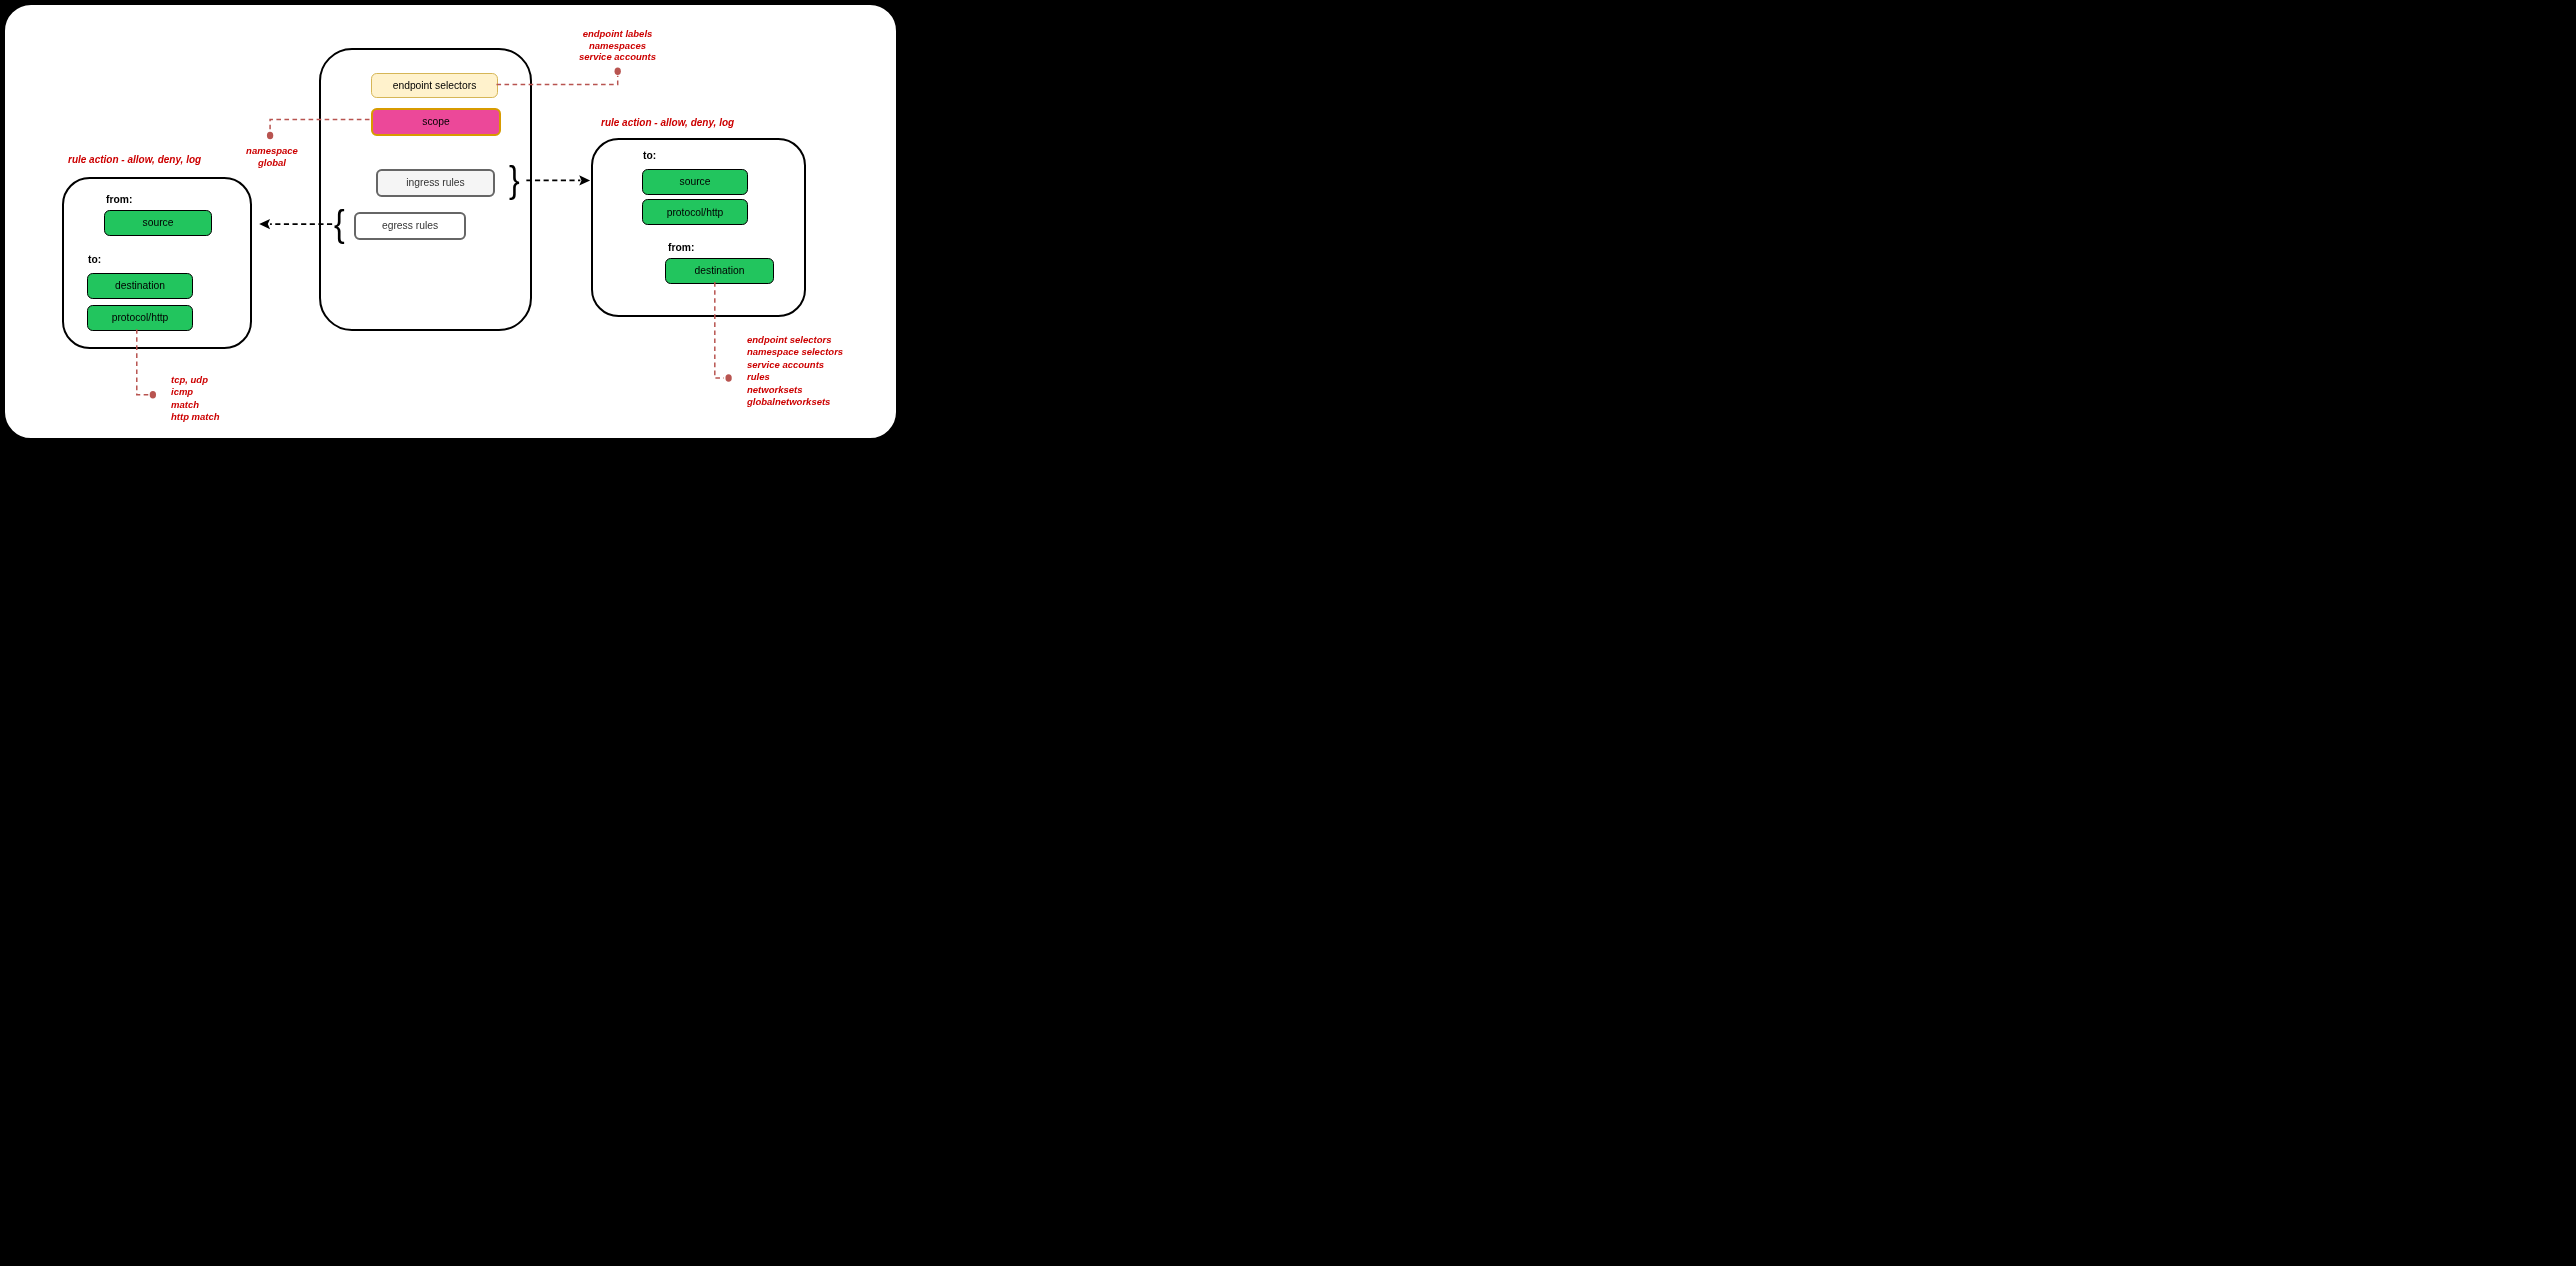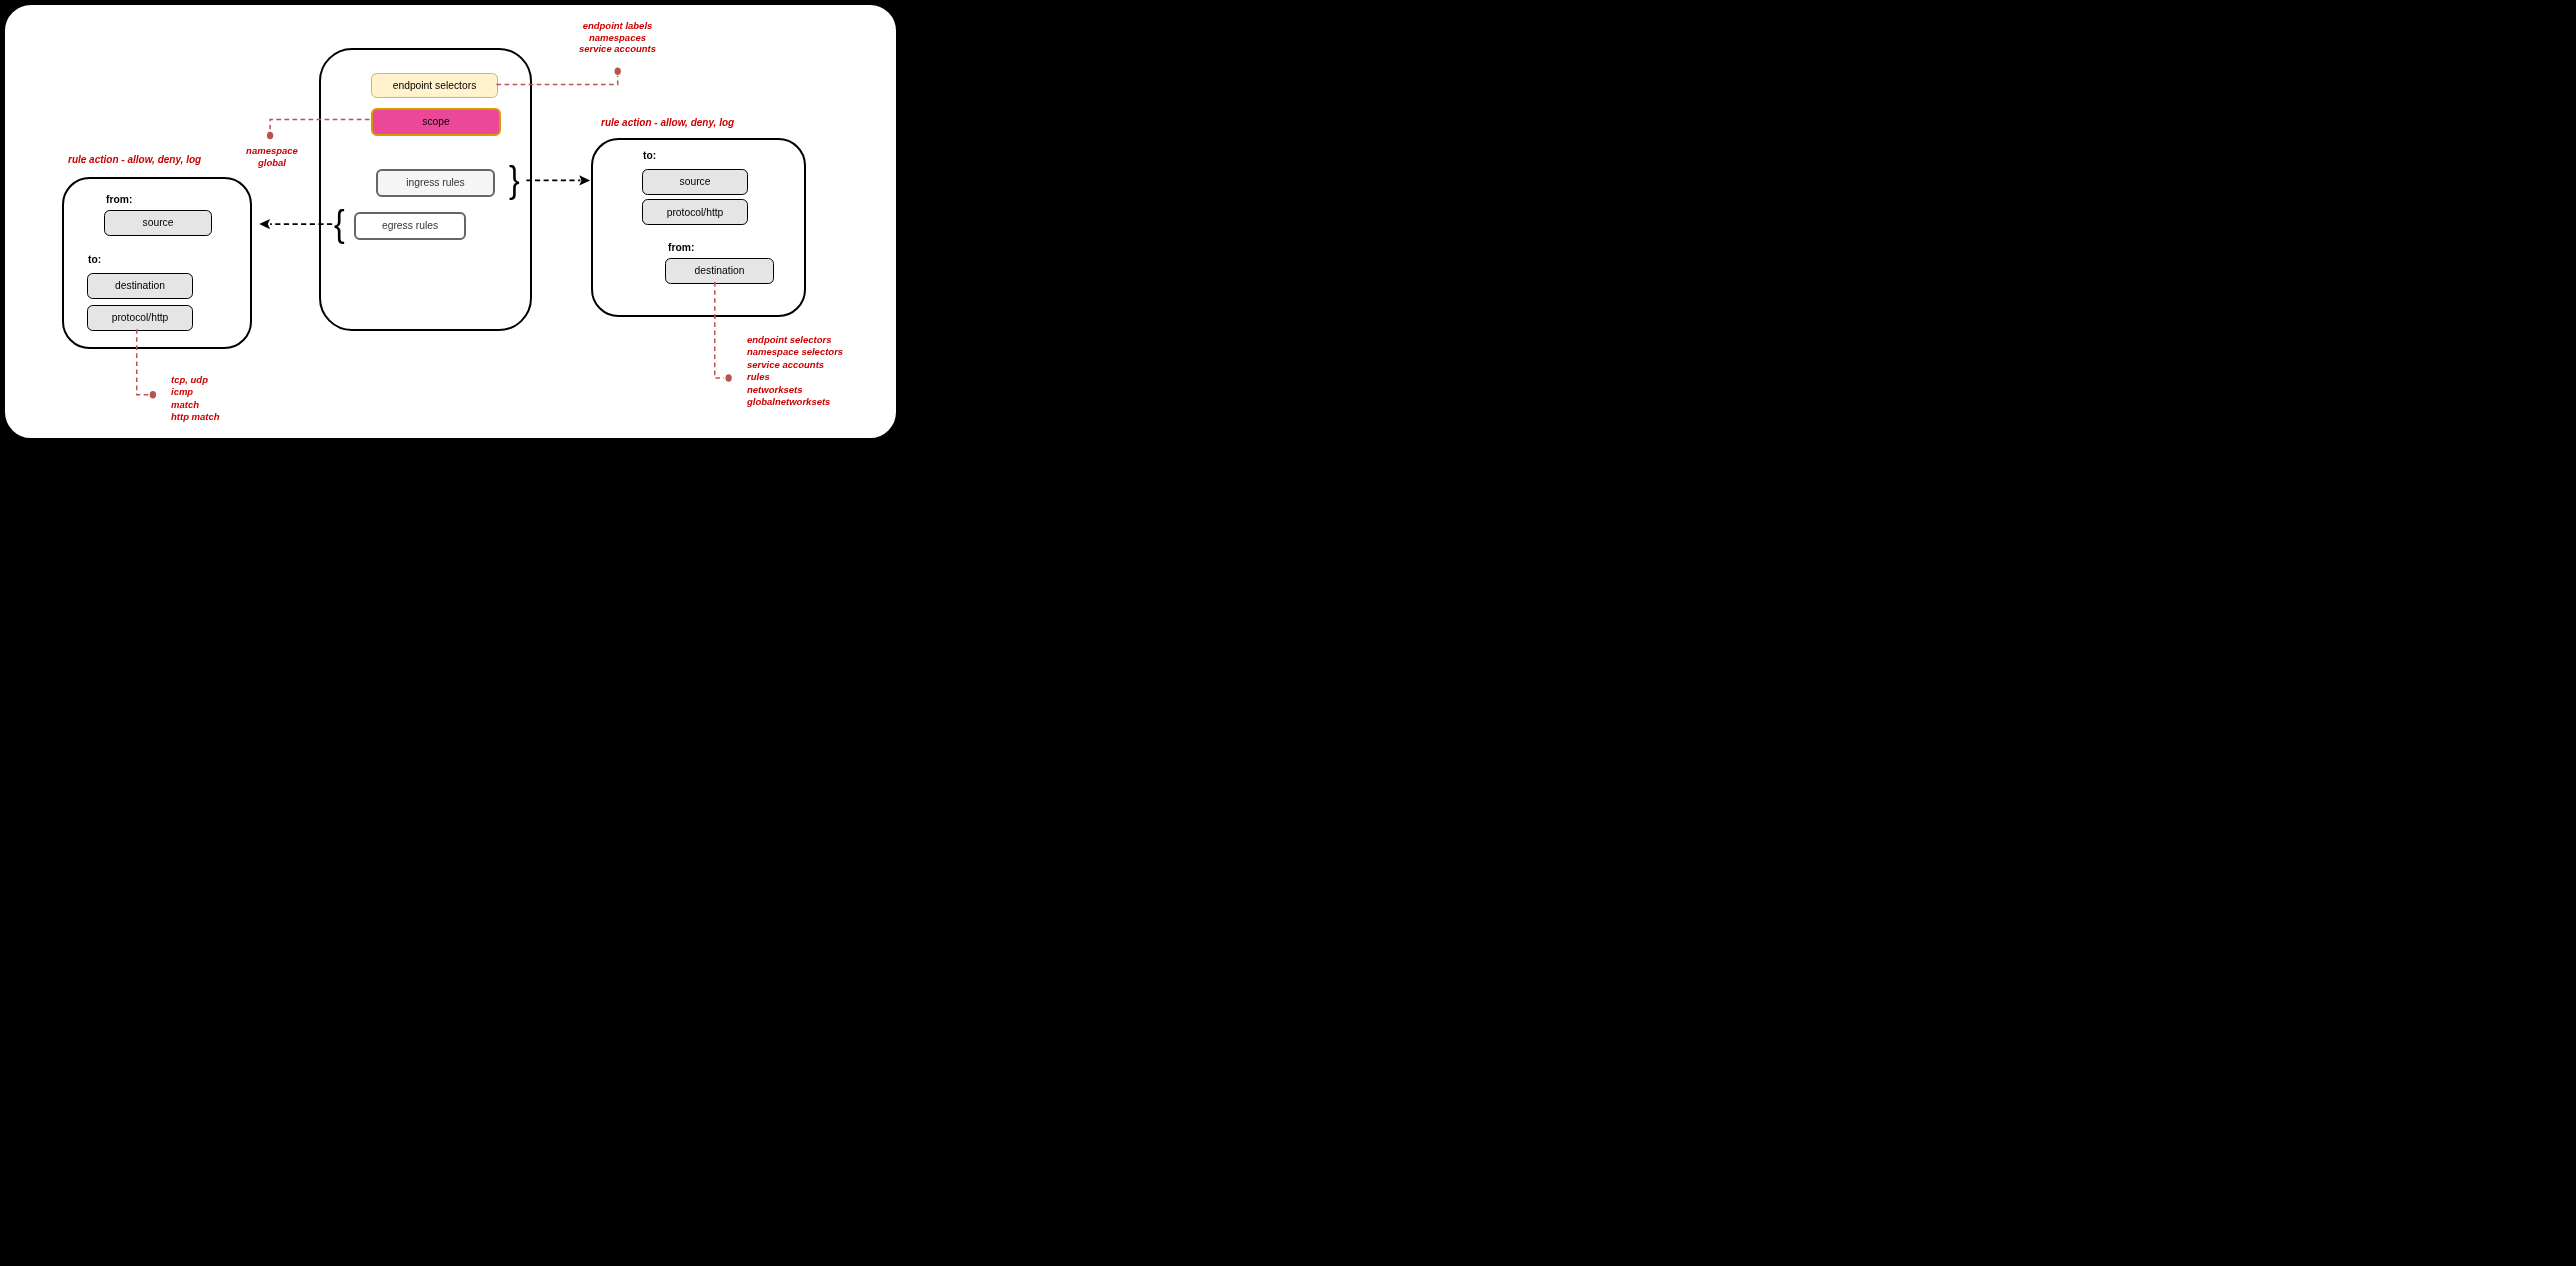--- a/index.html
+++ b/index.html
@@ -2,21 +2,21 @@
 <html style="font-size:9.2px"><head>
 <meta charset="utf-8">
 <style>
   html,body{margin:0;padding:0;background:#000;}
   .canvas{position:relative;width:901px;height:443px;background:#000;overflow:hidden;
           font-family:"Liberation Sans",sans-serif;}
   .sheet{position:absolute;left:1.1px;top:1.1px;right:1.1px;bottom:1.1px;background:#fff;
          border:4px solid #000;border-radius:30px;}
   .box{position:absolute;border:2.3px solid #000;border-radius:33px;background:#fff;}
   .node{position:absolute;display:flex;align-items:center;justify-content:center;
-        font-size:10.3px;color:#000;border-radius:5.7px;background:#e5e5e5;border:1.1px solid #000;}
+        font-size:10.3px;color:#000;border-radius:5.7px;background:#22c55e;border:1.1px solid #000;}
   .node.big-border{border-width:1.7px;}
   .redlabel{position:absolute;color:#CC0000;font-weight:bold;font-style:italic;
             font-size:10px;white-space:nowrap;text-align:center;}
   .rednote{position:absolute;color:#CC0000;font-weight:bold;font-style:italic;
            font-size:9.5px;line-height:12.4px;white-space:nowrap;}
   .rednote.center{text-align:center;line-height:11.5px;}
   .fieldlabel{position:absolute;font-size:10.3px;color:#000;white-space:nowrap;font-weight:bold;}
   .brace{position:absolute;font-size:32px;font-weight:400;color:#000;
          transform:scaleY(1.15);line-height:1;}
   svg.overlay{position:absolute;left:0;top:0;pointer-events:none;}
@@ -69,21 +69,21 @@
     <span>source</span>
   </div>
   <div class="node" style="left:642px;top:199px;width:104px;height:24px;">
     <span>protocol/http</span>
   </div>
   <div class="fieldlabel" style="left:668px;top:242px;">from:</div>
   <div class="node" style="left:665px;top:258px;width:107px;height:23.6px;">
     <span>destination</span>
   </div>
 
-  <div class="rednote center" style="left:560px;top:20px;width:115px;">
+  <div class="rednote center" style="left:560px;top:28px;width:115px;">
     <div>endpoint labels</div>
     <div>namespaces</div>
     <div>service accounts</div>
   </div>
 
   <div class="rednote center" style="left:232px;top:145px;width:80px;">
     <div>namespace</div>
     <div>global</div>
   </div>
 

